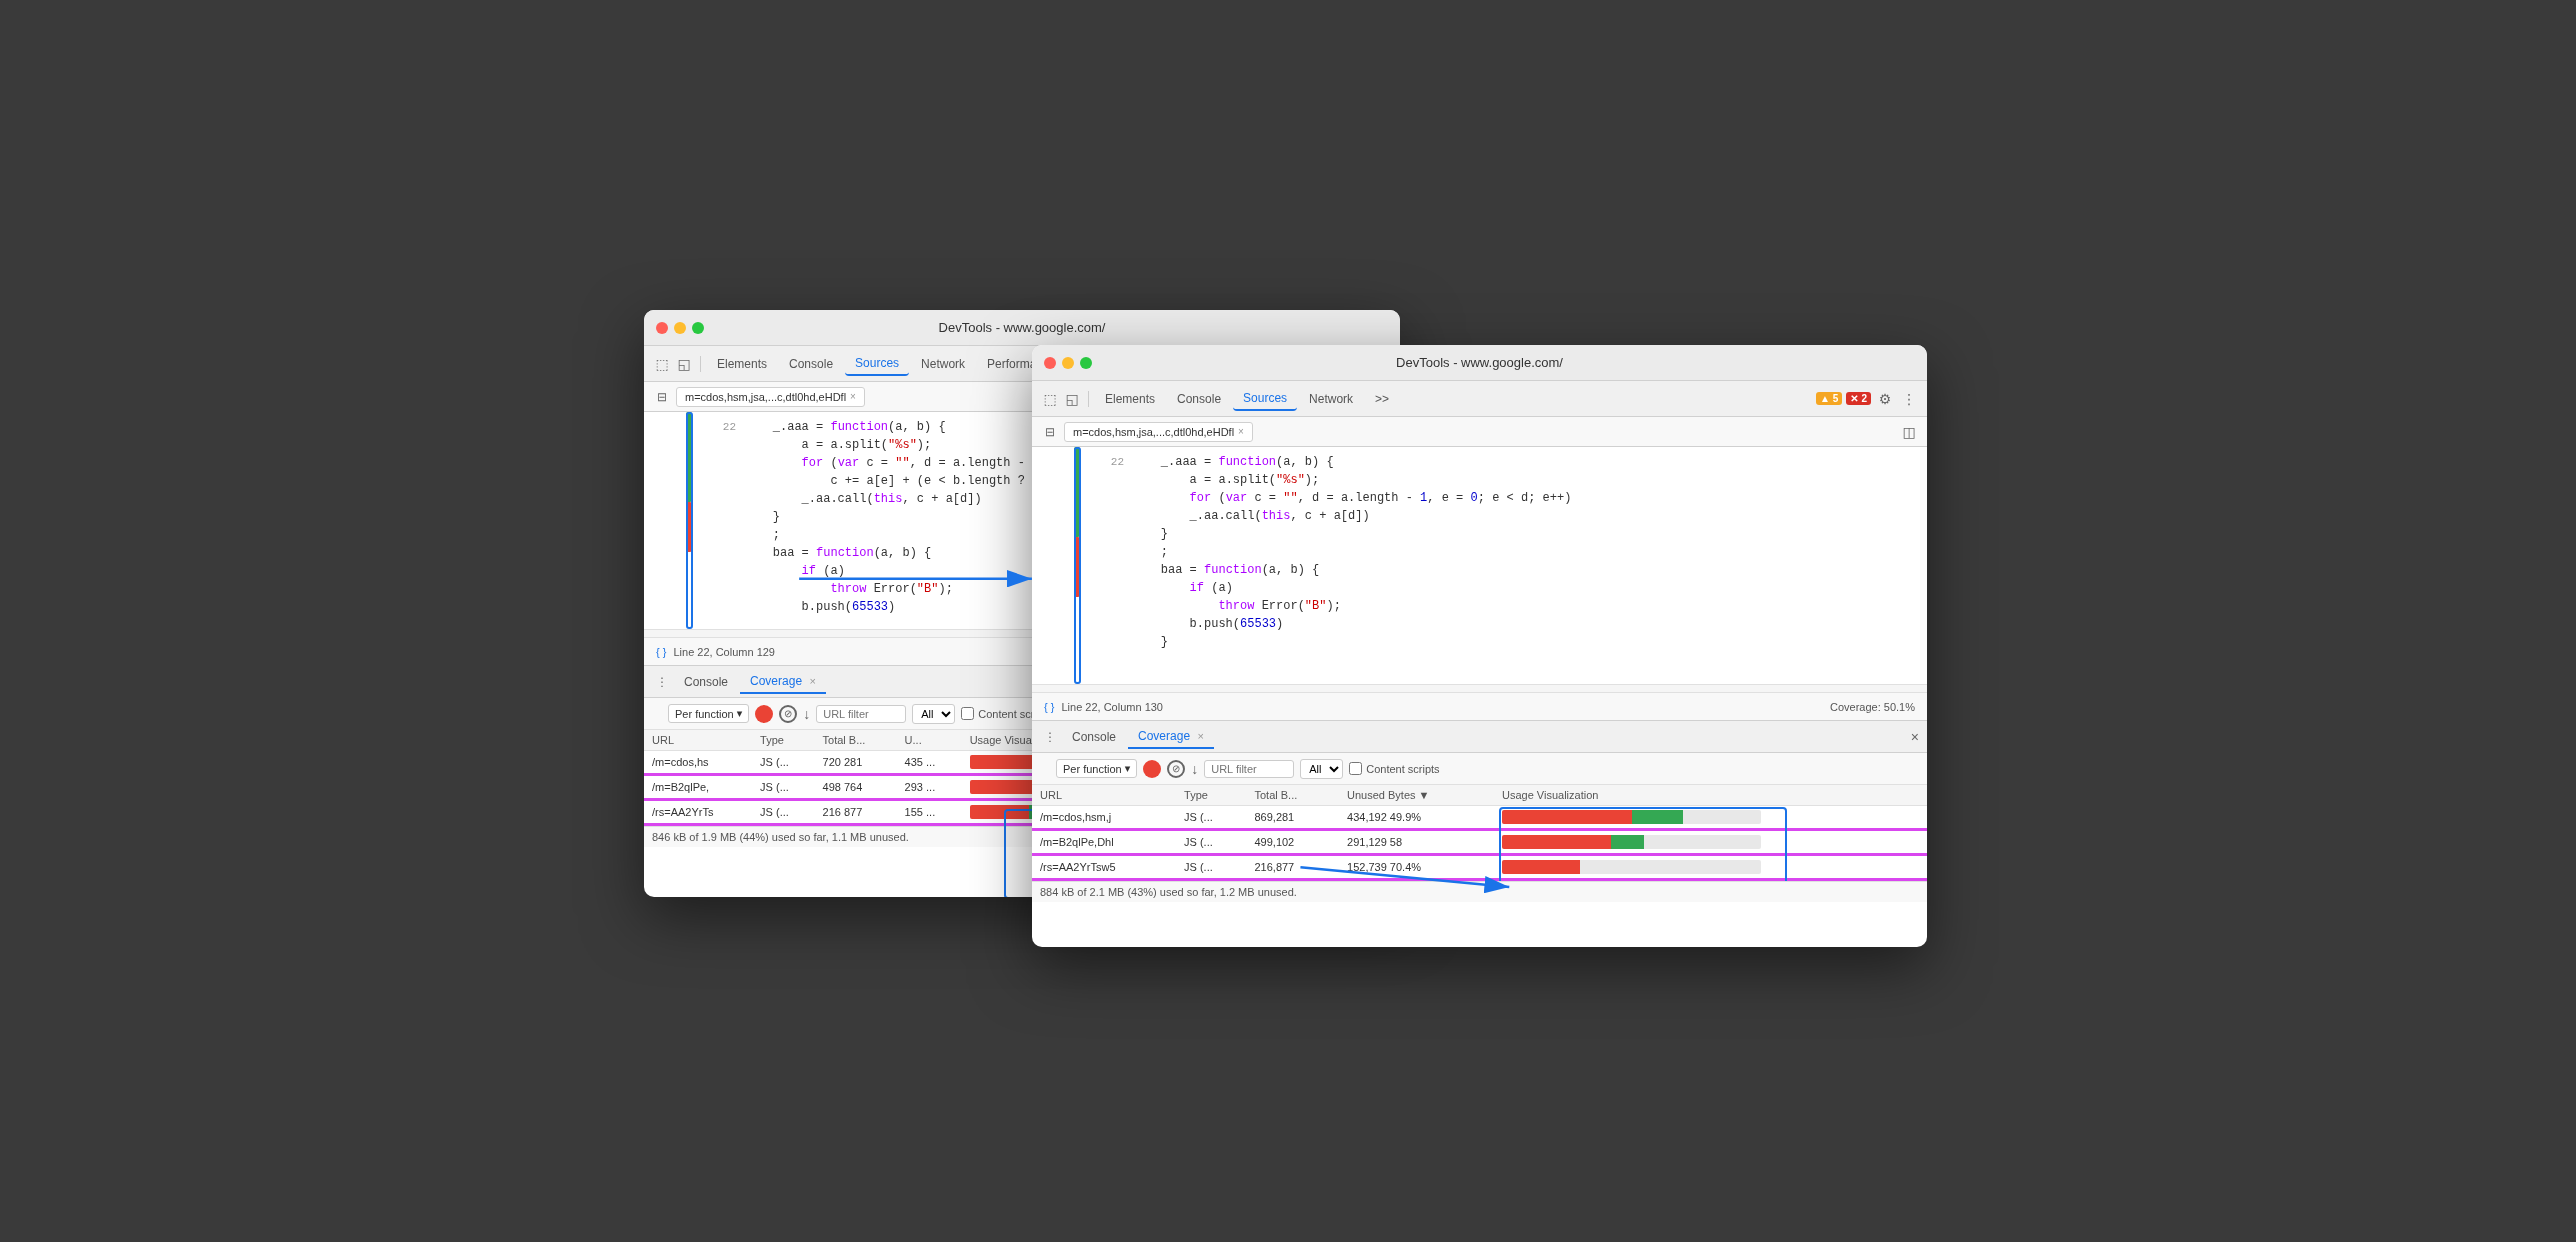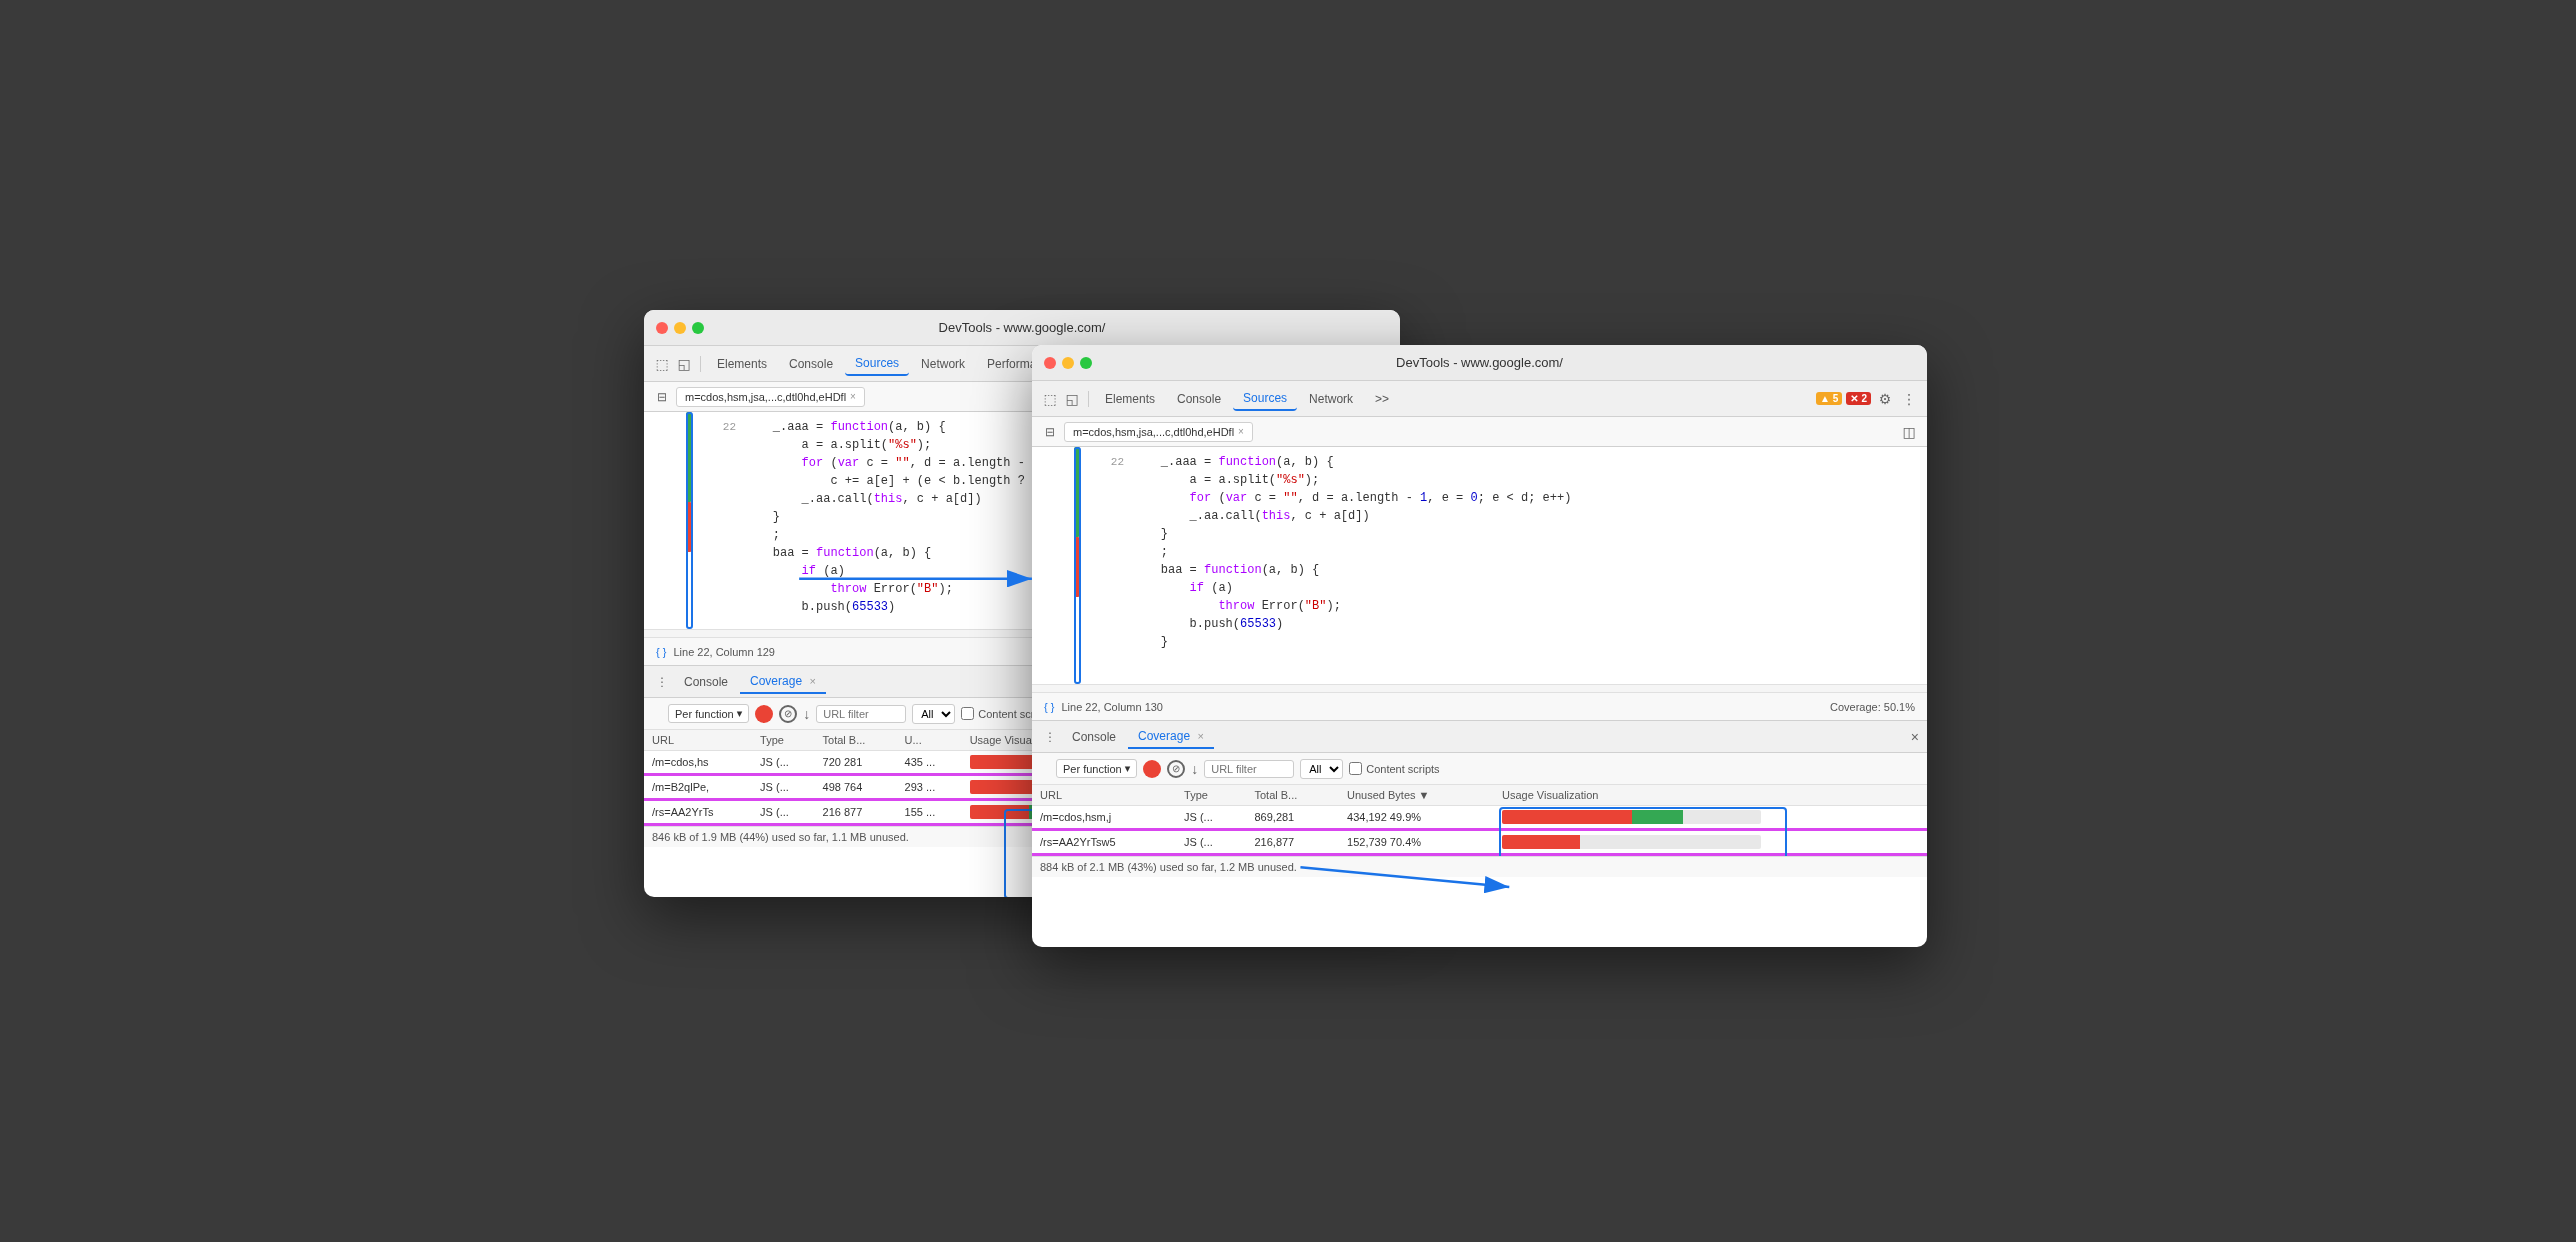--- a/index.html
+++ b/index.html
@@ -731,20 +731,32 @@
               <td>869,281</td>
               <td>434,192 49.9%</td>
               <td>
                 <div class="usage-viz" style="width:259px;">
                   <div class="usage-used" style="width:50%;"></div>
                   <div class="usage-covered" style="width:20%;"></div>
                 </div>
               </td>
             </tr>
             <tr class="table-row">
+              <td>/m=B2qlPe,Dhl</td>
+              <td>JS (...</td>
+              <td>499,102</td>
+              <td>291,129 58</td>
+              <td>
+                <div class="usage-viz" style="width:259px;">
+                  <div class="usage-used" style="width:42%;"></div>
+                  <div class="usage-covered" style="width:13%;"></div>
+                </div>
+              </td>
+            </tr>
+            <tr class="table-row">
               <td>/rs=AA2YrTsw5</td>
               <td>JS (...</td>
               <td>216,877</td>
               <td>152,739 70.4%</td>
               <td>
                 <div class="usage-viz" style="width:259px;">
                   <div class="usage-used" style="width:30%;"></div>
                 </div>
               </td>
             </tr>

